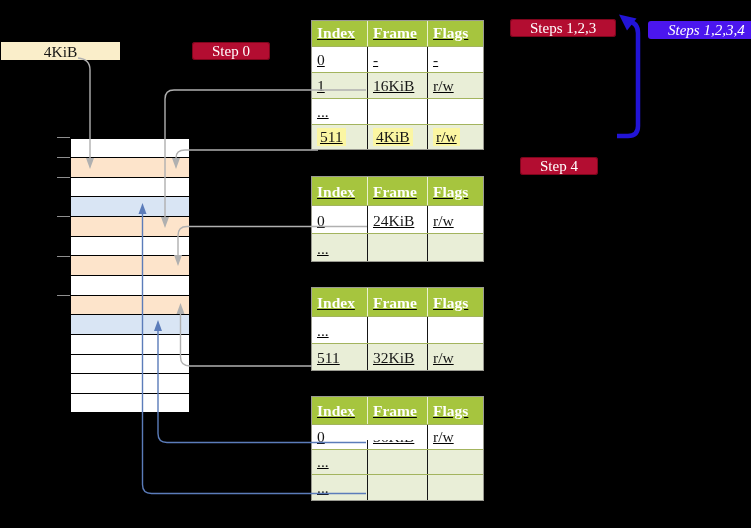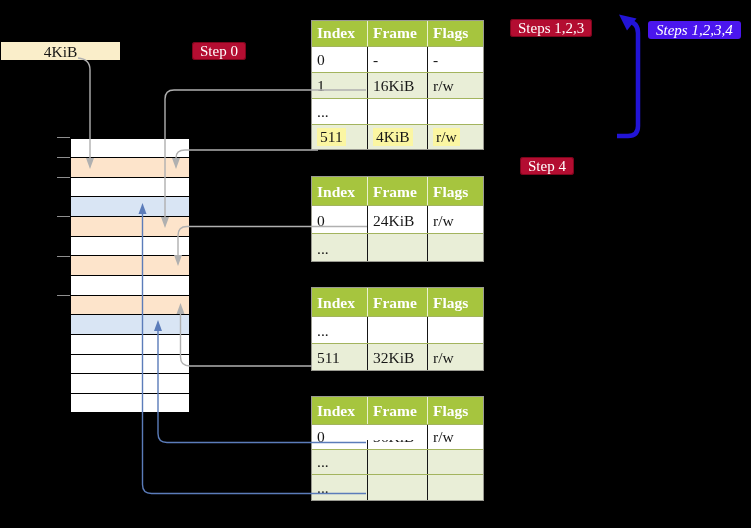--- a/index.html
+++ b/index.html
@@ -4,39 +4,39 @@
 <style>
   html,body{margin:0;padding:0;background:#000;}
   #canvas{position:relative;width:751px;height:528px;background:var(--bg,#000);
           font-family:"Liberation Serif","DejaVu Serif",serif;overflow:hidden;}
 
   
   #label4kib{position:absolute;left:1px;top:42px;width:119px;height:18px;
              background:var(--label-bg);color:#141414;font-size:15.5px;line-height:19px;text-align:center;}
 
   
-  .badge{position:absolute;height:18px;line-height:18px;padding:0 8px;border-radius:3px;
+  .badge{position:absolute;height:18px;line-height:18px;padding:0 20px;border-radius:3px;
          color:var(--badge-text);font-size:15px;text-align:center;white-space:nowrap;}
   .badge.red{background:var(--badge-red);box-shadow:0 0 0 1px rgba(90,0,15,.6) inset;}
   .badge.blue{background:var(--badge-blue);font-style:italic;}
   #badge-step0{left:192px;top:42px;text-align:right;}
   #badge-steps123{left:510px;top:19px;}
   #badge-steps1234{left:648px;top:21px;}
   #badge-step4{left:520px;top:157px;}
 
   
   .mrow{position:absolute;left:70px;width:120px;box-sizing:border-box;border:1px solid #000;}
   .mrow.free{background:var(--mem-free);}
   .mrow.table{background:var(--mem-table);}
   .mrow.page{background:var(--mem-page);}
   .tick{position:absolute;left:57px;width:13px;height:1.4px;background:var(--tick);}
 
   
   .ptable{position:absolute;width:max-content;border:1.5px solid var(--tborder);background:var(--row-bg);}
-  .trow{display:flex;}
+  .trow{display:flex;text-decoration:underline;}
   .trow.thead{background:var(--thead-bg);}
   .trow.body{border-top:1.5px solid var(--tline);box-sizing:border-box;background:var(--row-bg);}
   .trow.body.alt{background:var(--row-alt-bg);}
   .tcell{box-sizing:border-box;padding:0 0 3px 5px;font-size:15.5px;color:#161616;
          display:flex;align-items:flex-end;overflow:hidden;white-space:nowrap;}
   .trow.thead .tcell{color:var(--thead-text);font-weight:bold;padding-bottom:4px;}
   .trow.body .tcell + .tcell{border-left:1px solid #161616;}
   .trow.thead .tcell + .tcell{border-left:1px solid rgba(255,255,255,.75);}
   .hl{background:var(--hl-bg);padding:0 3px;}
 

